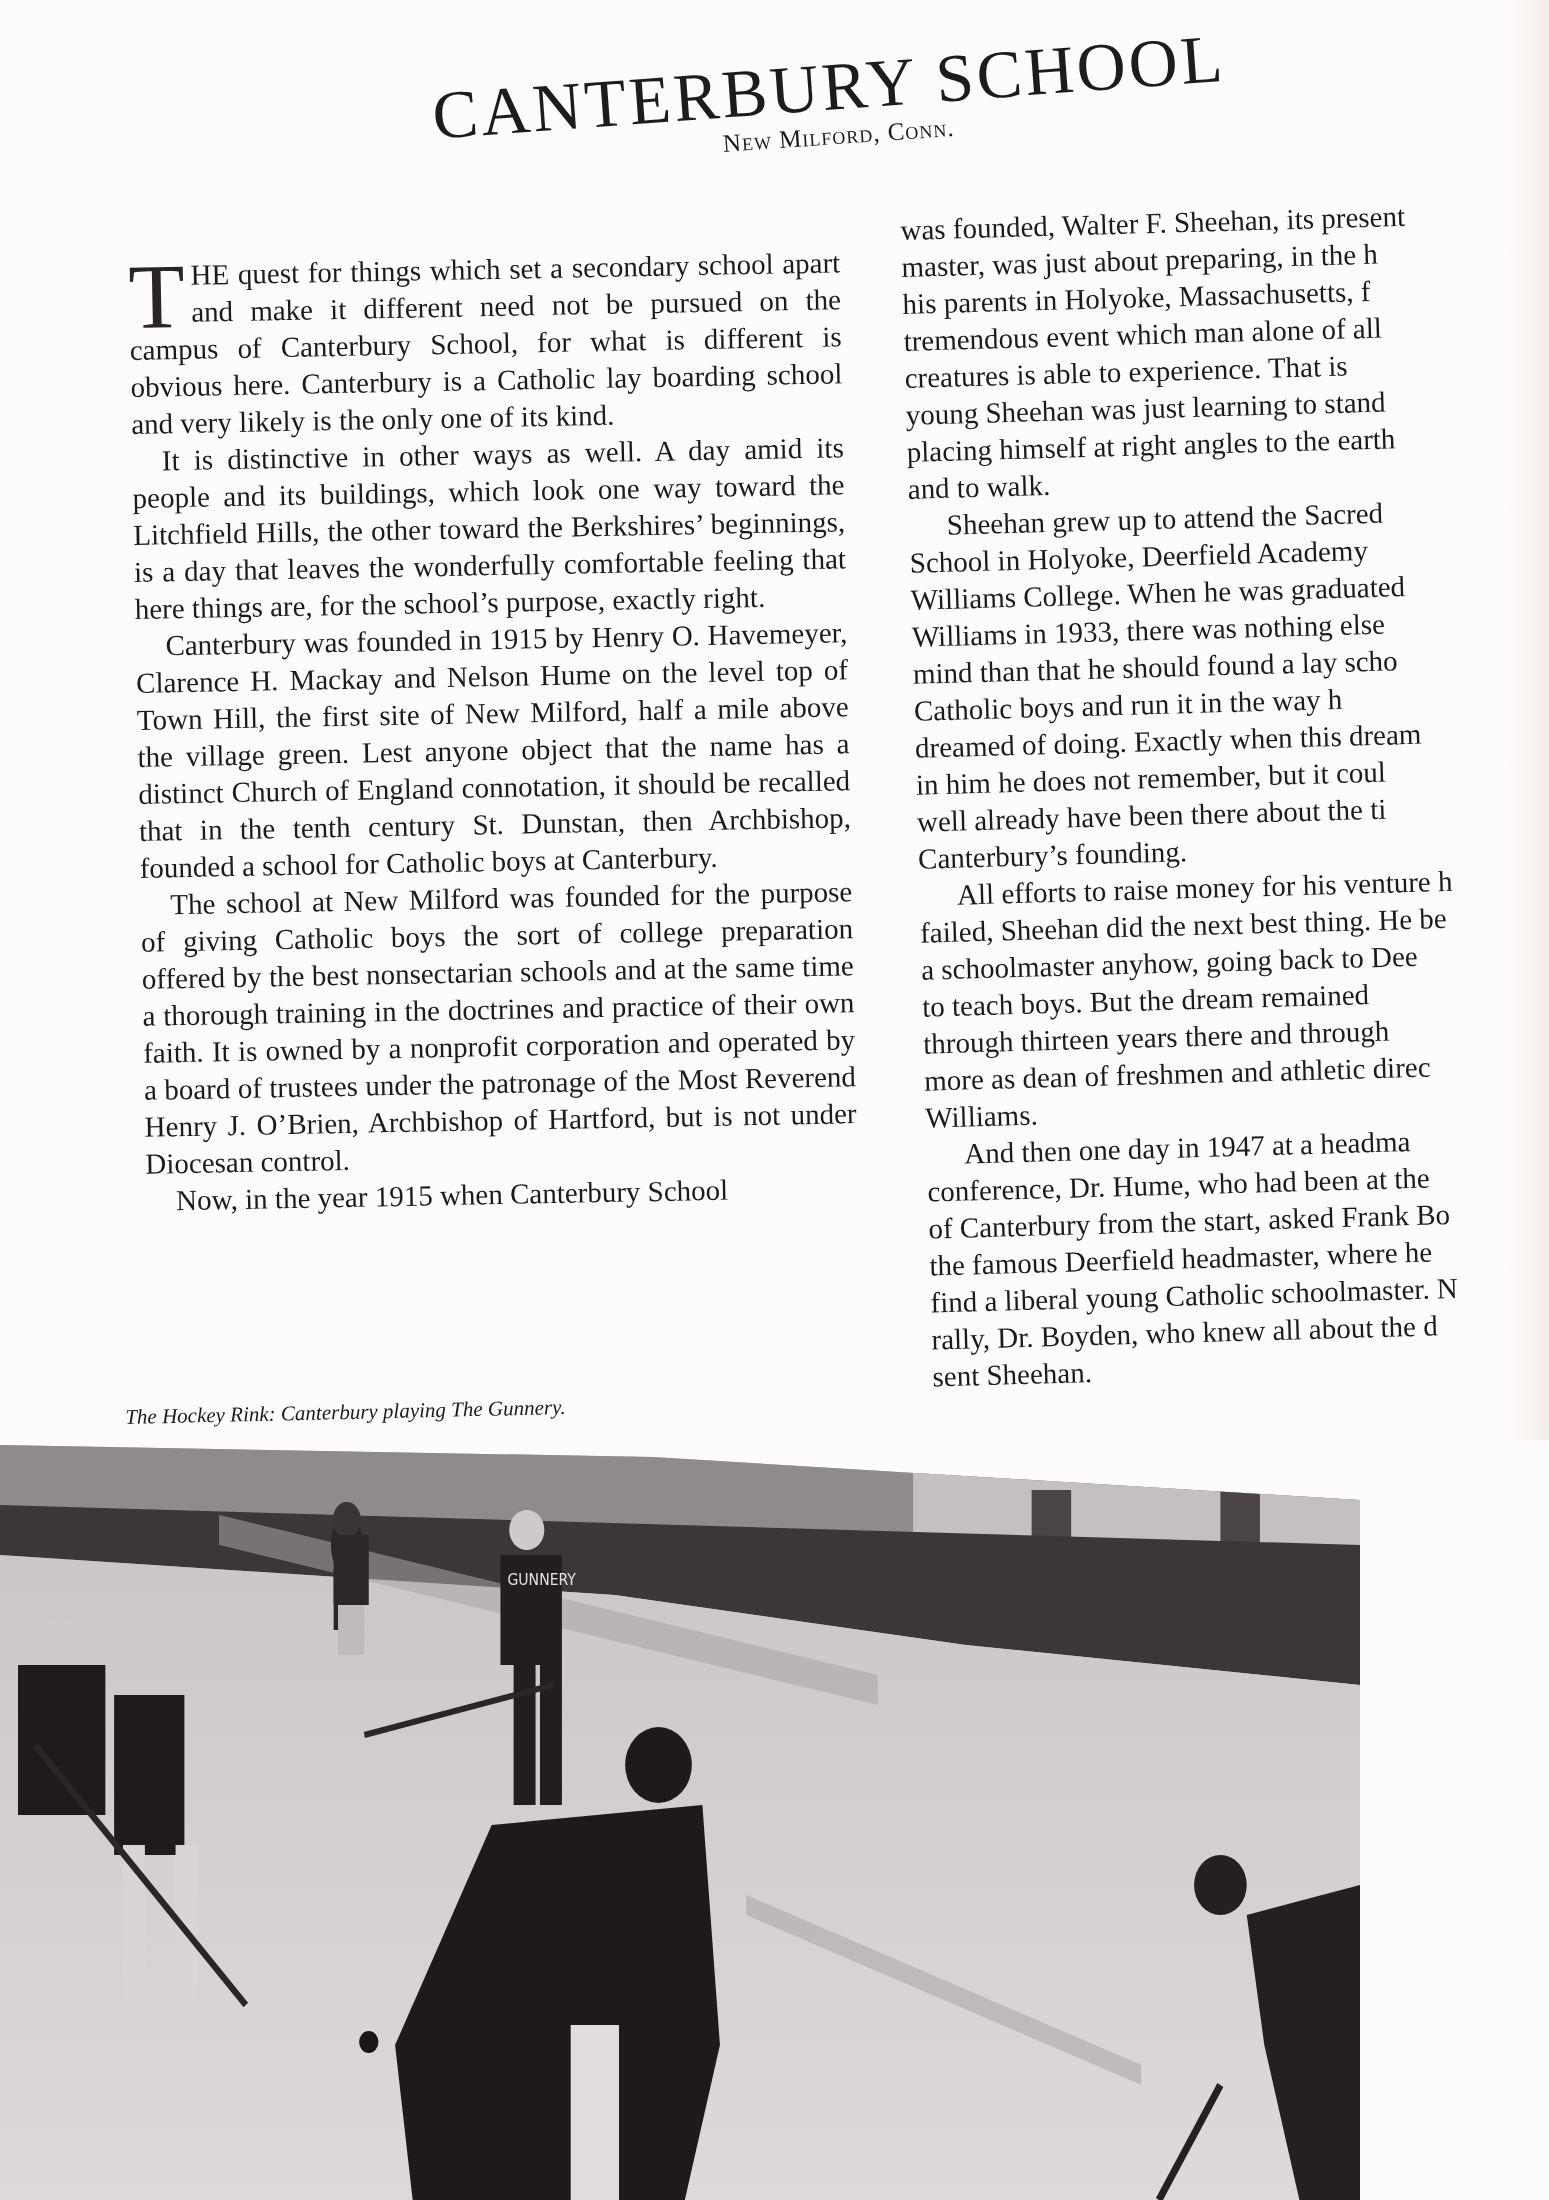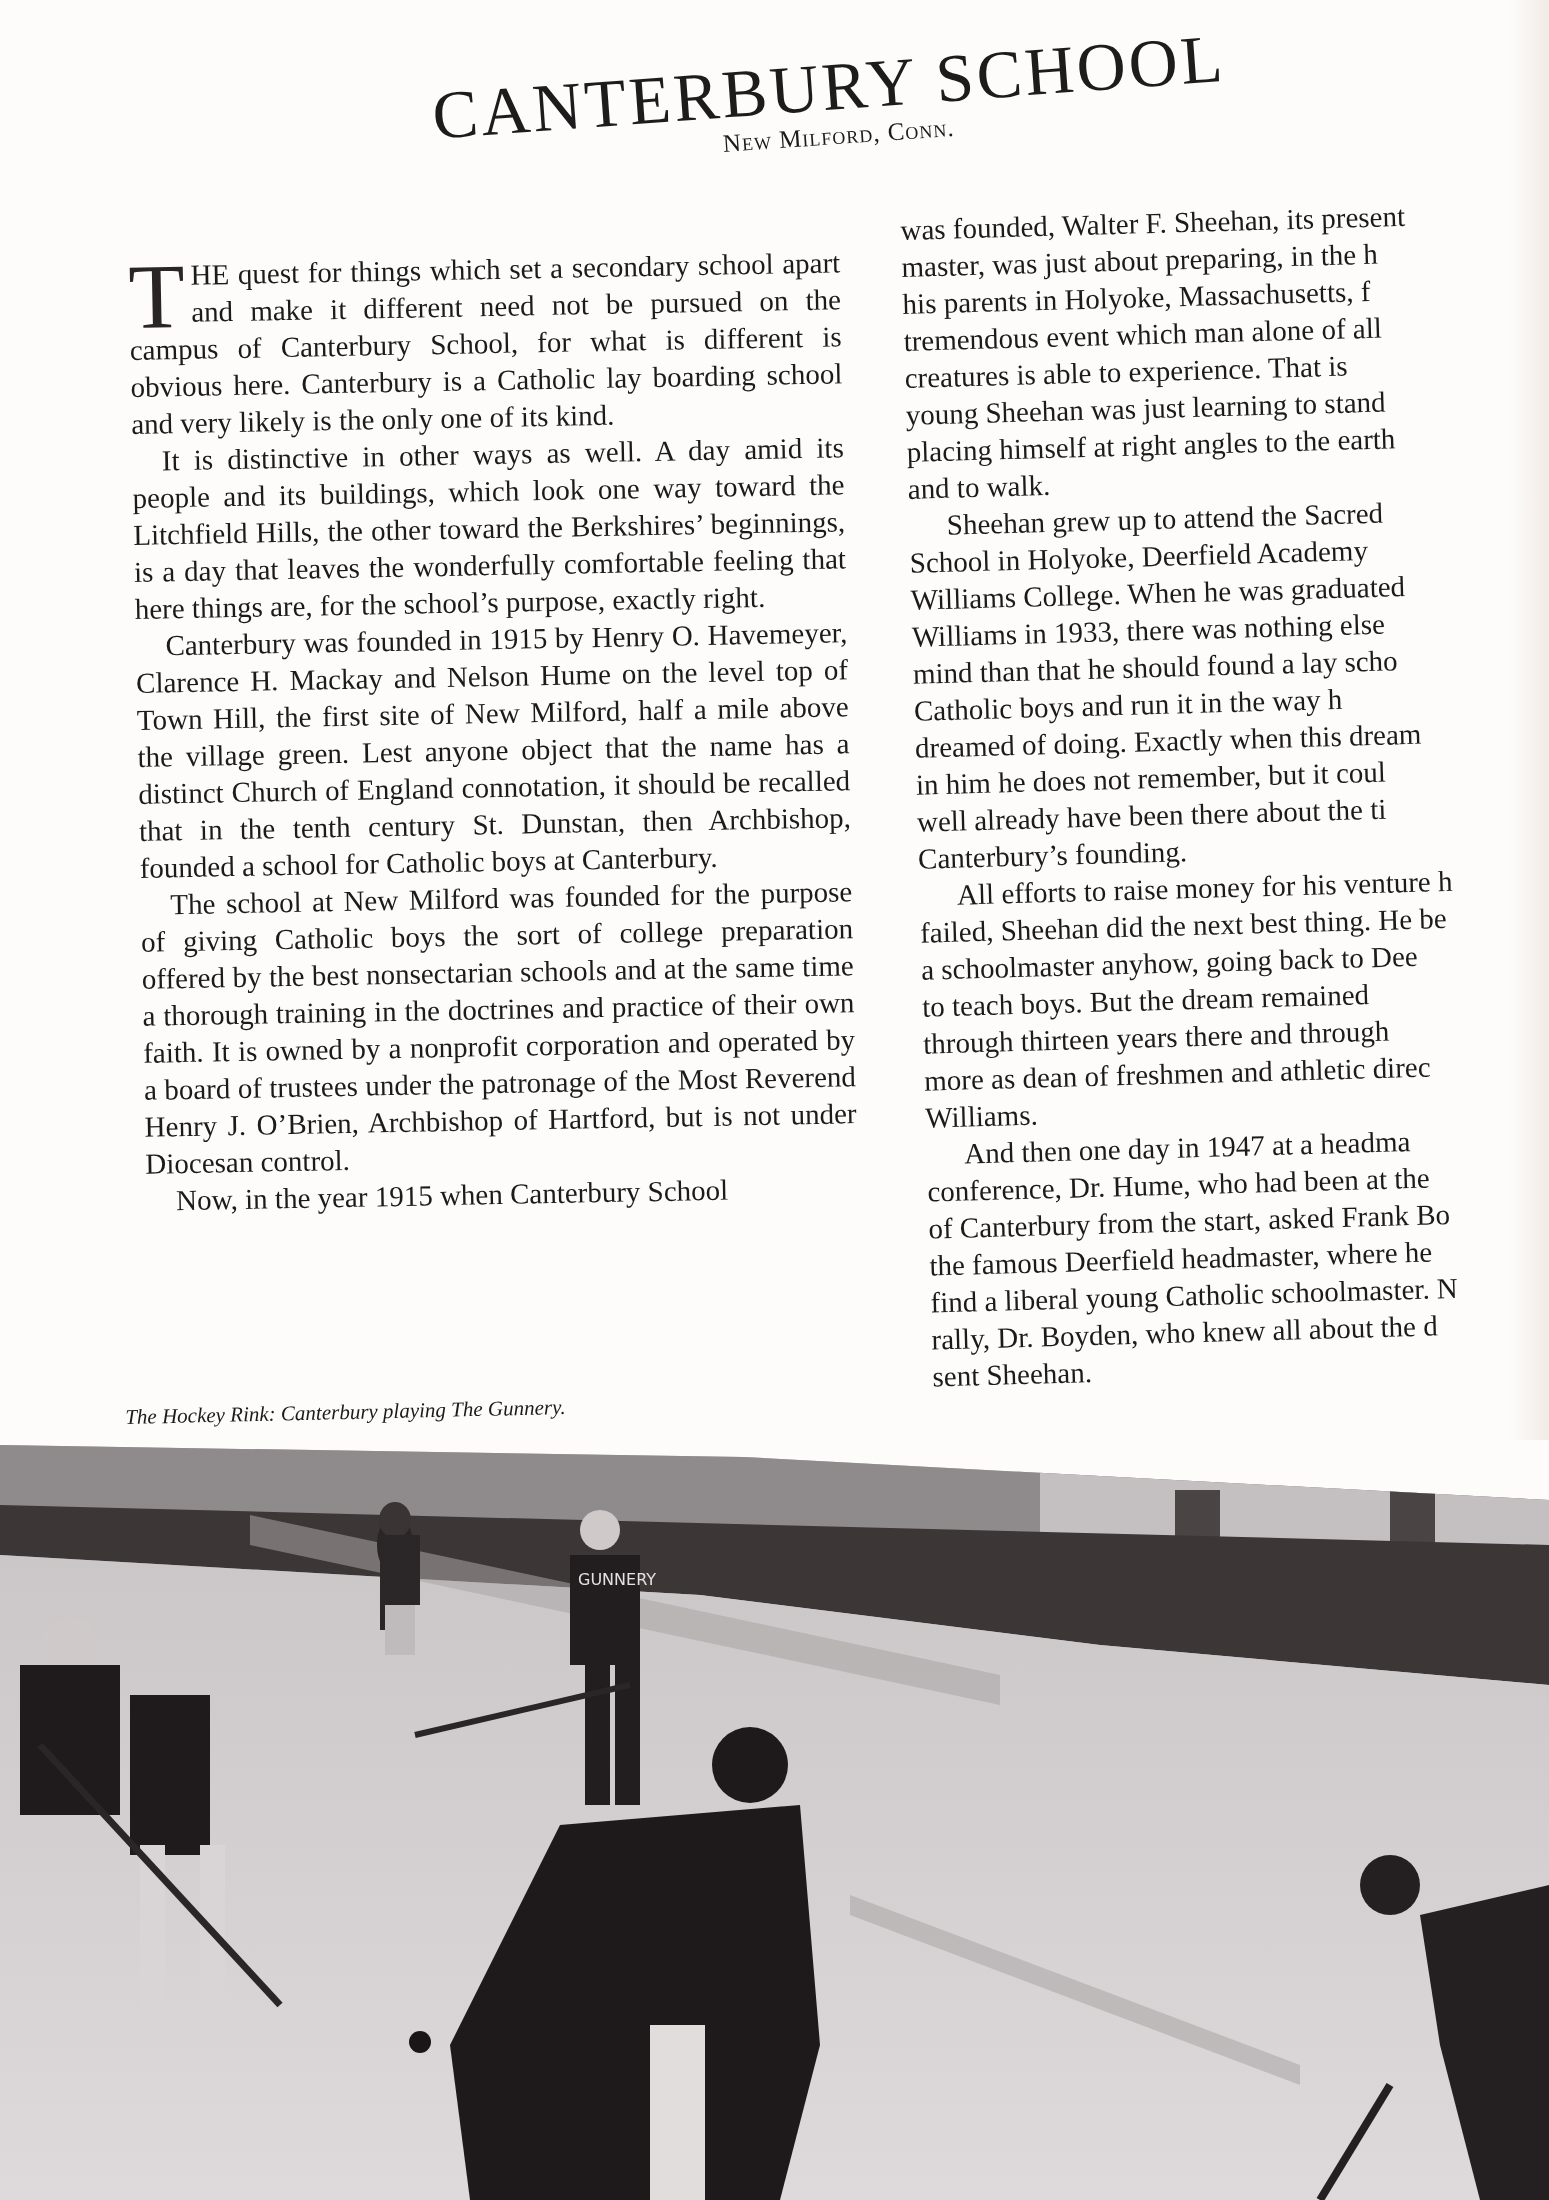--- a/index.html
+++ b/index.html
@@ -35,21 +35,21 @@
   .col-right span.l { display: block; white-space: nowrap; text-align: left; }
   .col-right span.l.ind { padding-left: 38px; }
   .dropcap {
     float: left; font-size: 92px; line-height: 70px; margin: 4px 6px 0 0; color: #2a2525;
   }
   .caption {
     position: absolute; left: 125px; top: 1405px; font-style: italic; font-size: 21px;
     transform: rotate(-1.3deg); transform-origin: left top; white-space: nowrap;
   }
   .photo {
-    position: absolute; left: 0; top: 1445px; width: 1549px; height: 755px; overflow: hidden;
+    position: absolute; left: 0; top: 1445px; width: 1360px; height: 755px; overflow: hidden;
     clip-path: polygon(0 0, 48% 12px, 100% 55px, 100% 100%, 0 100%);
     background: #b9b5b6;
   }
   .photo svg { width: 100%; height: 100%; display: block; }
 </style>
 </head>
 <body>
 
 <div class="page-edge"></div>
 

